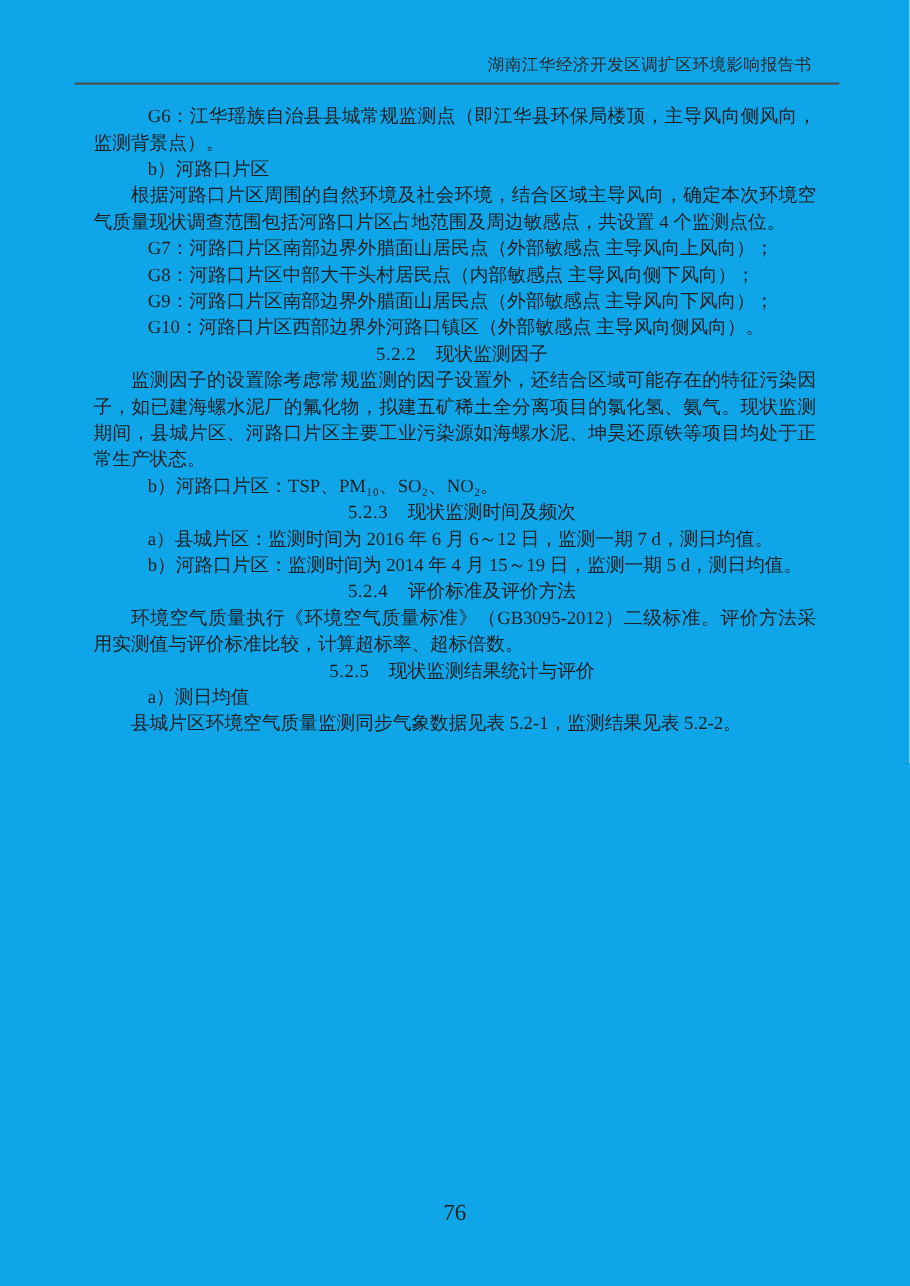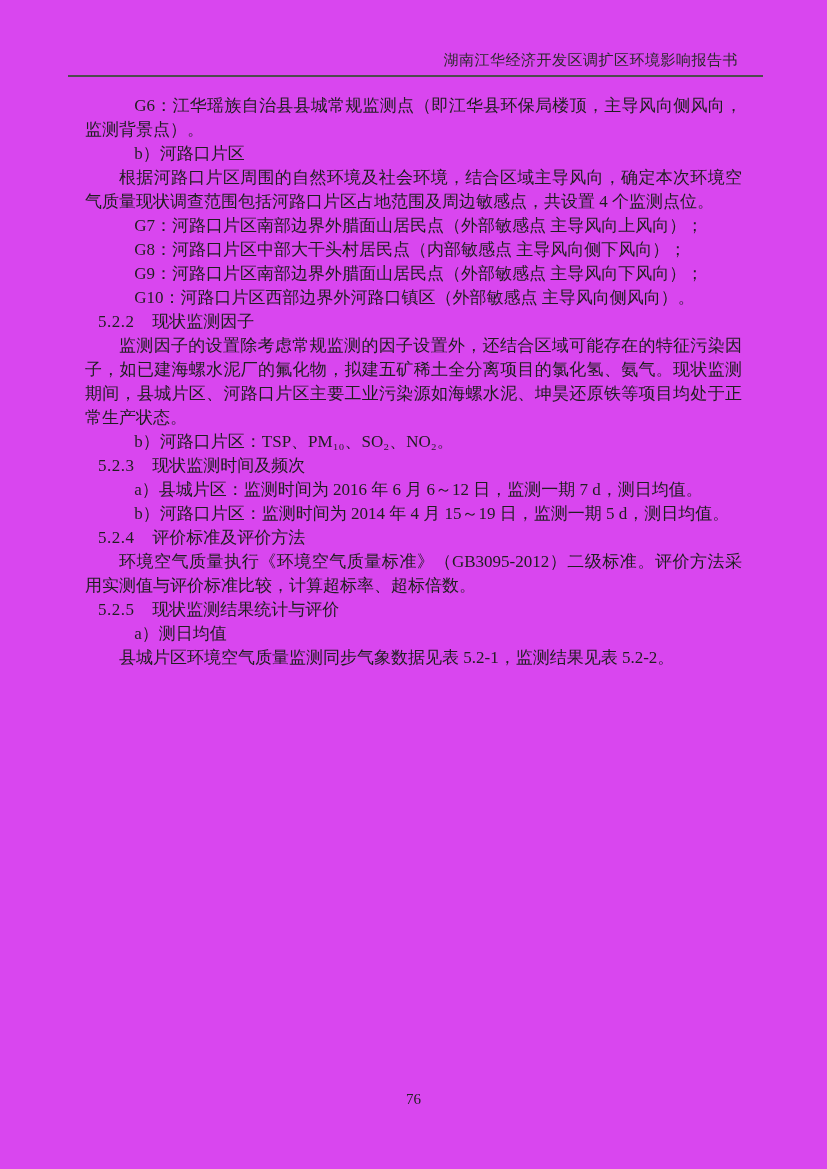--- a/index.html
+++ b/index.html
@@ -4,21 +4,21 @@
 <style>
   html, body {
     margin: 0;
     padding: 0;
     background: #ffffff;
   }
   .page {
     position: relative;
     width: 827px;
     height: 1169px;
-    background: #d946ef;
+    background: #0ea5e9;
     font-family: "Liberation Serif", "DejaVu Serif", serif;
     color: #1f1f1f;
     overflow: hidden;
   }
   .header {
     position: absolute;
     top: 50px;
     left: 68px;
     right: 64px;
   }
@@ -49,37 +49,37 @@
   .doc-body p, .doc-body h2 {
     margin: 0;
     padding: 0;
     font-size: 17px;
     font-weight: normal;
   }
   p.para { text-indent: 2em; }
   p.item { text-indent: 2.9em; }
   h2.heading {
     padding-left: 13px;
-    text-align: left;
+    text-align: center;
     text-indent: 0;
   }
   .heading-number {
     display: inline-block;
     margin-right: 1.05em;
     letter-spacing: 0.5px;
   }
   .footer {
     position: absolute;
     top: 1090px;
     left: 0;
     right: 0;
     text-align: center;
   }
   .page-number {
-    font-size: 15px;
+    font-size: 21px;
     color: #222222;
     text-align: center;
   }
 </style>
 </head>
 <body>
 
 <div class="page">
 
   <div class="header">

